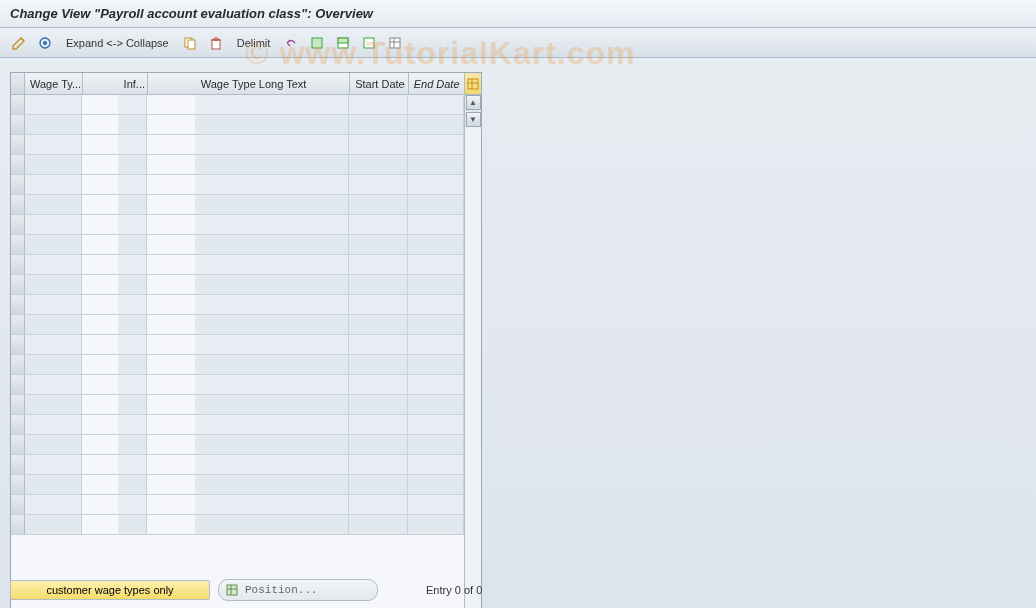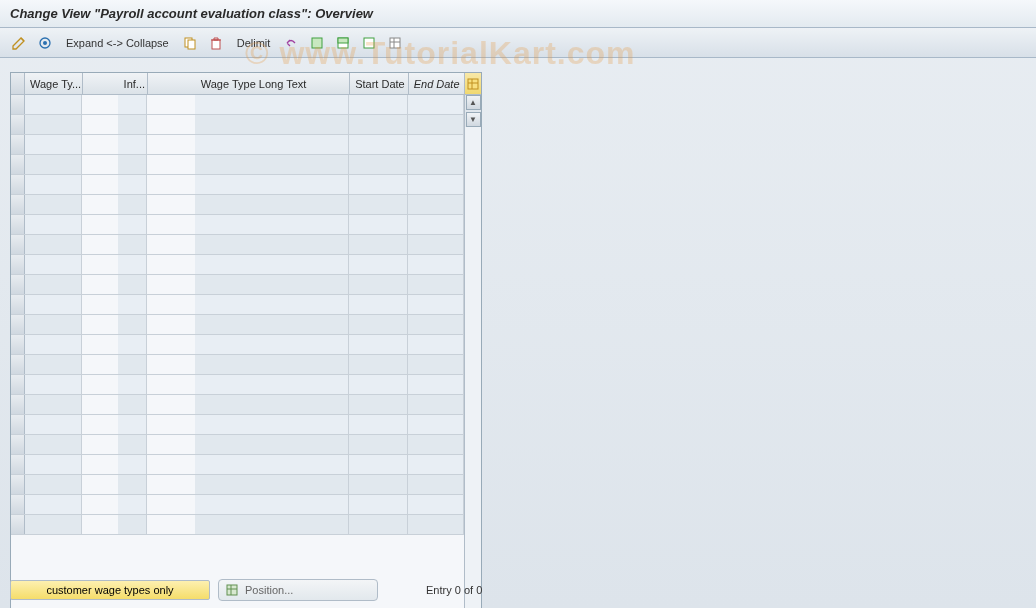--- a/index.html
+++ b/index.html
@@ -168,29 +168,30 @@
       border-radius: 2px;
       padding: 3px 18px;
       font-size: 11px;
       cursor: pointer;
       min-width: 200px;
       text-align: center;
     }
     .footer-btn-position {
       background: linear-gradient(to bottom, #f3f5f7 0%, #e2e8ed 100%);
       border: 1px solid #b0bcc8;
-      border-radius: 4px;
+      border-radius: 10px;
       padding: 3px 10px 3px 6px;
       font-size: 11px;
       cursor: pointer;
       display: flex;
       align-items: center;
       gap: 6px;
       color: #666;
       min-width: 160px;
+      font-family: Liberation Mono, monospace;
     }
     .entry-counter {
       font-size: 11px;
       color: #333;
       margin-left: 40px;
     }
     .watermark {
       position: absolute;
       top: 35px;
       left: 245px;

